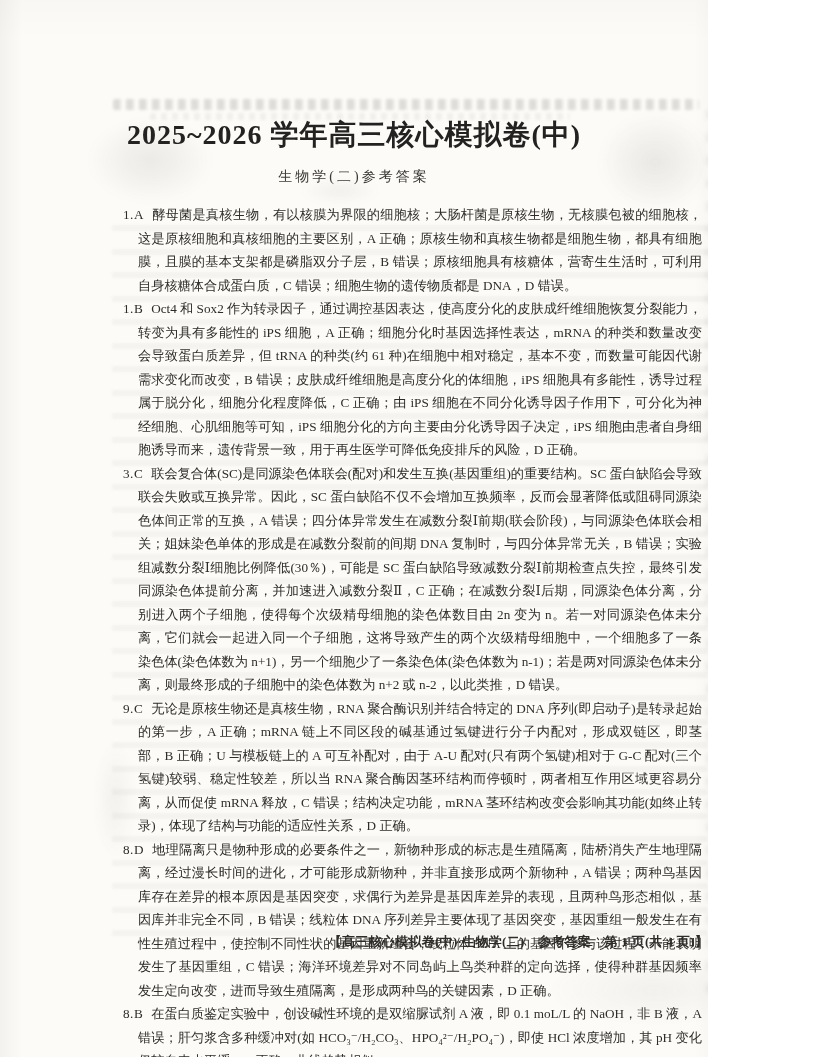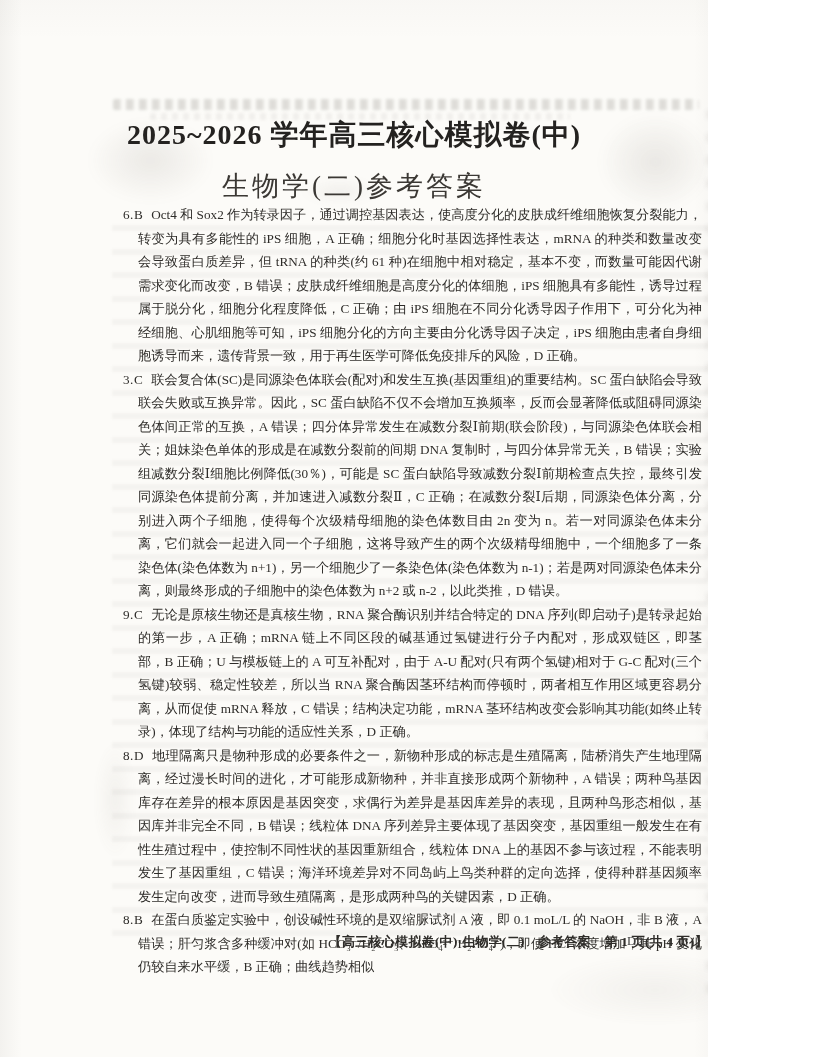--- a/index.html
+++ b/index.html
@@ -54,21 +54,21 @@
   .blob.b5{left:95px;top:740px;width:40px;height:120px;opacity:.3;}
 
   
   .title{
     position:absolute;top:116px;left:0;right:0;margin:0;
     text-align:center;font-size:28px;font-weight:bold;
     letter-spacing:1px;color:#242220;
   }
   .subtitle{
     position:absolute;top:168px;left:0;right:0;margin:0;
-    text-align:center;font-size:27px;font-weight:normal;
+    text-align:center;font-size:14px;font-weight:normal;
     letter-spacing:3px;color:#3b3834;
   }
   .answers{
     position:absolute;left:123px;top:203px;width:579px;
     font-size:13.2px;line-height:23.5px;text-align:justify;
   }
   .answer{margin:0;padding-left:15px;text-indent:-15px;}
   .answer .label{margin-right:8px;letter-spacing:.5px;}
   .footer{
     position:absolute;top:933px;left:0;right:0;
@@ -93,21 +93,24 @@
   <div class="blob b2"></div>
   <div class="blob b3"></div>
   <div class="blob b4"></div>
   <div class="blob b5"></div>
 
   <h1 class="title">2025~2026 学年高三核心模拟卷(中)</h1>
   <h2 class="subtitle">生物学(二)参考答案</h2>
 
   <main class="answers">
     <p class="answer">
-      <span class="label">6.B</span><span class="text">Oct4 和 Sox2 作为转录因子，通过调控基因表达，使高度分化的皮肤成纤维细胞恢复分裂能力，转变为具有多能性的 iPS 细胞，A 正确；细胞分化时基因选择性表达，mRNA 的种类和数量改变会导致蛋白质差异，但 tRNA 的种类(约 61 种)在细胞中相对稳定，基本不变，而数量可能因代谢需求变化而改变，B 错误；皮肤成纤维细胞是高度分化的体细胞，iPS 细胞具有多能性，诱导过程属于脱分化，细胞分化程度降低，C 正确；由 iPS 细胞在不同分化诱导因子作用下，可分化为神经细胞、心肌细胞等可知，iPS 细胞分化的方向主要由分化诱导因子决定，iPS 细胞由患者自身细胞诱导而来，遗传背景一致，用于再生医学可降低免疫排斥的风险，D 正确。</span>
+      <span class="label">1.A</span><span class="text">酵母菌是真核生物，有以核膜为界限的细胞核；大肠杆菌是原核生物，无核膜包被的细胞核，这是原核细胞和真核细胞的主要区别，A 正确；原核生物和真核生物都是细胞生物，都具有细胞膜，且膜的基本支架都是磷脂双分子层，B 错误；原核细胞具有核糖体，营寄生生活时，可利用自身核糖体合成蛋白质，C 错误；细胞生物的遗传物质都是 DNA，D 错误。</span>
+    </p>
+    <p class="answer">
+      <span class="label">1.B</span><span class="text">Oct4 和 Sox2 作为转录因子，通过调控基因表达，使高度分化的皮肤成纤维细胞恢复分裂能力，转变为具有多能性的 iPS 细胞，A 正确；细胞分化时基因选择性表达，mRNA 的种类和数量改变会导致蛋白质差异，但 tRNA 的种类(约 61 种)在细胞中相对稳定，基本不变，而数量可能因代谢需求变化而改变，B 错误；皮肤成纤维细胞是高度分化的体细胞，iPS 细胞具有多能性，诱导过程属于脱分化，细胞分化程度降低，C 正确；由 iPS 细胞在不同分化诱导因子作用下，可分化为神经细胞、心肌细胞等可知，iPS 细胞分化的方向主要由分化诱导因子决定，iPS 细胞由患者自身细胞诱导而来，遗传背景一致，用于再生医学可降低免疫排斥的风险，D 正确。</span>
     </p>
     <p class="answer">
       <span class="label">3.C</span><span class="text">联会复合体(SC)是同源染色体联会(配对)和发生互换(基因重组)的重要结构。SC 蛋白缺陷会导致联会失败或互换异常。因此，SC 蛋白缺陷不仅不会增加互换频率，反而会显著降低或阻碍同源染色体间正常的互换，A 错误；四分体异常发生在减数分裂Ⅰ前期(联会阶段)，与同源染色体联会相关；姐妹染色单体的形成是在减数分裂前的间期 DNA 复制时，与四分体异常无关，B 错误；实验组减数分裂Ⅰ细胞比例降低(30％)，可能是 SC 蛋白缺陷导致减数分裂Ⅰ前期检查点失控，最终引发同源染色体提前分离，并加速进入减数分裂Ⅱ，C 正确；在减数分裂Ⅰ后期，同源染色体分离，分别进入两个子细胞，使得每个次级精母细胞的染色体数目由 2n 变为 n。若一对同源染色体未分离，它们就会一起进入同一个子细胞，这将导致产生的两个次级精母细胞中，一个细胞多了一条染色体(染色体数为 n+1)，另一个细胞少了一条染色体(染色体数为 n-1)；若是两对同源染色体未分离，则最终形成的子细胞中的染色体数为 n+2 或 n-2，以此类推，D 错误。</span>
     </p>
     <p class="answer">
       <span class="label">9.C</span><span class="text">无论是原核生物还是真核生物，RNA 聚合酶识别并结合特定的 DNA 序列(即启动子)是转录起始的第一步，A 正确；mRNA 链上不同区段的碱基通过氢键进行分子内配对，形成双链区，即茎部，B 正确；U 与模板链上的 A 可互补配对，由于 A-U 配对(只有两个氢键)相对于 G-C 配对(三个氢键)较弱、稳定性较差，所以当 RNA 聚合酶因茎环结构而停顿时，两者相互作用区域更容易分离，从而促使 mRNA 释放，C 错误；结构决定功能，mRNA 茎环结构改变会影响其功能(如终止转录)，体现了结构与功能的适应性关系，D 正确。</span>
     </p>
     <p class="answer">
       <span class="label">8.D</span><span class="text">地理隔离只是物种形成的必要条件之一，新物种形成的标志是生殖隔离，陆桥消失产生地理隔离，经过漫长时间的进化，才可能形成新物种，并非直接形成两个新物种，A 错误；两种鸟基因库存在差异的根本原因是基因突变，求偶行为差异是基因库差异的表现，且两种鸟形态相似，基因库并非完全不同，B 错误；线粒体 DNA 序列差异主要体现了基因突变，基因重组一般发生在有性生殖过程中，使控制不同性状的基因重新组合，线粒体 DNA 上的基因不参与该过程，不能表明发生了基因重组，C 错误；海洋环境差异对不同岛屿上鸟类种群的定向选择，使得种群基因频率发生定向改变，进而导致生殖隔离，是形成两种鸟的关键因素，D 正确。</span>
     </p>

